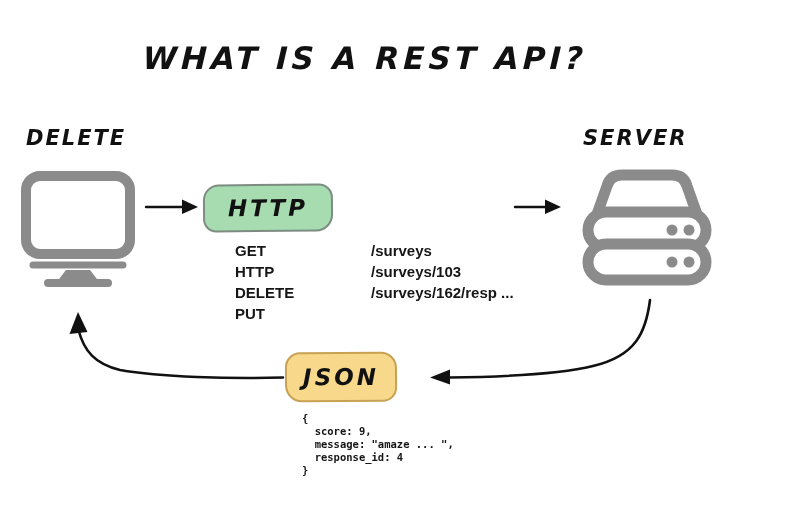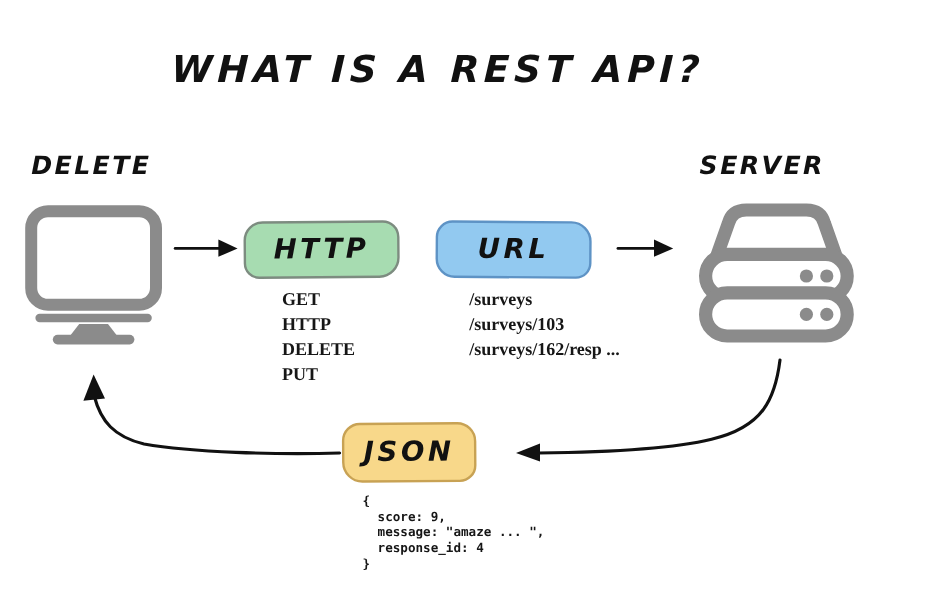--- a/index.html
+++ b/index.html
@@ -46,28 +46,28 @@
     border-radius:14px 17px 13px 16px;
     transform:rotate(0.4deg);
   }
   #json-box{
     left:285px;top:352px;width:112px;height:50px;
     border-radius:15px 16px 14px 17px;
     transform:rotate(-0.4deg);
   }
   .mono-list{
     position:absolute;
-    font-family:Liberation Serif, serif;
+    font-family:Liberation Sans, sans-serif;
     font-weight:bold;
     font-size:15px;line-height:21px;
     color:#161616;
     white-space:pre;
   }
   #methods-list{left:235px;top:240px;}
-  #paths-list{left:371px;top:240px;margin-left:20px;}
+  #paths-list{left:371px;top:240px;}
   #json-code{
     position:absolute;left:302px;top:412px;
     font-family:"DejaVu Sans Mono",monospace;
     font-weight:bold;
     font-size:10.5px;line-height:13px;
     color:#161616;
     white-space:pre;
   }
   #arrow-layer{
     position:absolute;left:0;top:0;width:788px;height:505px;
@@ -102,23 +102,20 @@
       <circle cx="107" cy="62" r="5.5" fill="#8b8b8b"></circle>
       <circle cx="90" cy="94" r="5.5" fill="#8b8b8b"></circle>
       <circle cx="107" cy="94" r="5.5" fill="#8b8b8b"></circle>
     </svg>
   </div>
 
   <div id="http-box" class="pill" style="background-color: rgb(167, 220, 177); border-color: rgb(125, 140, 128);">
     <span class="hand">HTTP</span>
   </div>
 
-  <div id="url-box" class="pill" style="background-color: rgb(146, 201, 240); border-color: rgb(94, 147, 197);">
-    <span class="hand">URL</span>
-  </div>
 
   <div id="json-box" class="pill" style="background-color: rgb(248, 216, 138); border-color: rgb(200, 162, 84);">
     <span class="hand">JSON</span>
   </div>
 
   <div id="methods-list" class="mono-list"><div>GET</div><div>HTTP</div><div>DELETE</div><div>PUT</div></div>
 
   <div id="paths-list" class="mono-list"><div>/surveys</div><div>/surveys/103</div><div>/surveys/162/resp ...</div></div>
 
   <div id="json-code"><div>{</div><div>  score: 9,</div><div>  message: "amaze ... ",</div><div>  response_id: 4</div><div>}</div></div>

